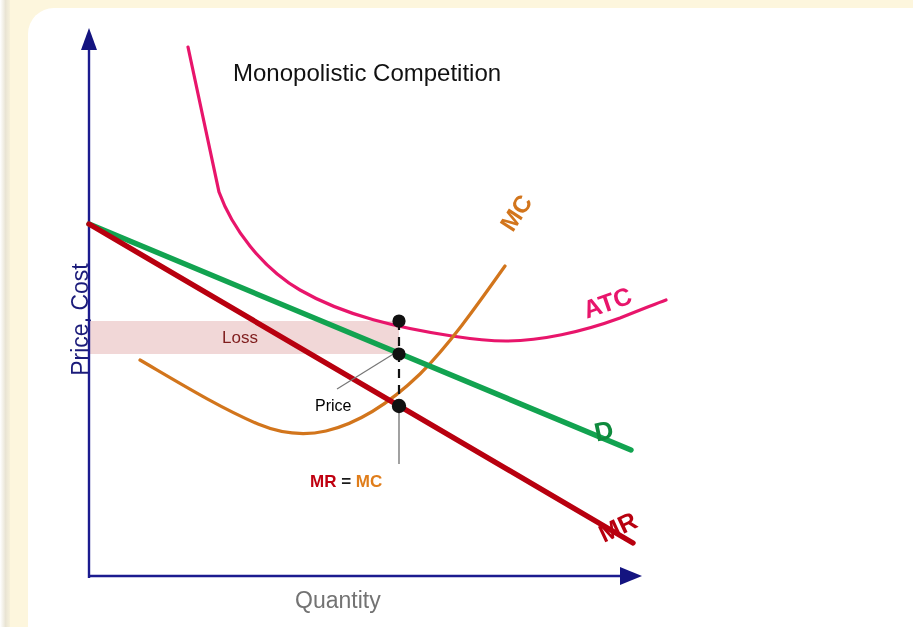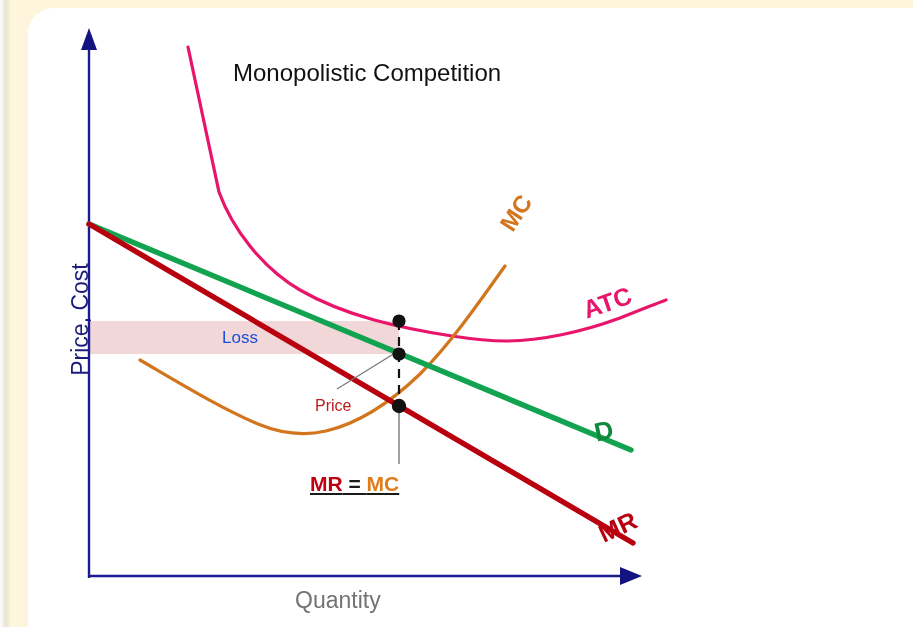--- a/index.html
+++ b/index.html
@@ -98,28 +98,28 @@
     left: 295px;
     top: 589px;
     font-size: 23px;
     color: #737373;
   }
 
   #loss-label {
     left: 222px;
     top: 329px;
     font-size: 17px;
-    color: #1d4ed8;
+    color: #7f1d1d;
   }
 
   #price-label {
     left: 315px;
     top: 398px;
     font-size: 16px;
-    color: #b91c1c;
+    color: #000000;
   }
 
   #mc-curve-label {
     left: 496px;
     top: 222px;
     font-size: 24px;
     font-weight: bold;
     color: #d2751c;
     transform: rotate(-57deg);
     transform-origin: left top;
@@ -151,24 +151,23 @@
     font-size: 25px;
     font-weight: bold;
     color: #b8000f;
     transform: rotate(-25deg);
     transform-origin: left top;
   }
 
   #equilibrium-label {
     left: 310px;
     top: 473px;
-    font-size: 21px;
+    font-size: 17px;
     font-weight: bold;
     color: #1a1a1a;
-    text-decoration: underline;
   }
   #equilibrium-label .mr-part { color: #c00010; }
   #equilibrium-label .eq-part { color: #1a1a1a; font-weight: bold; }
   #equilibrium-label .mc-part { color: #e07d1a; }
 </style>
 </head>
 <body>
 
 <div id="page">
 

